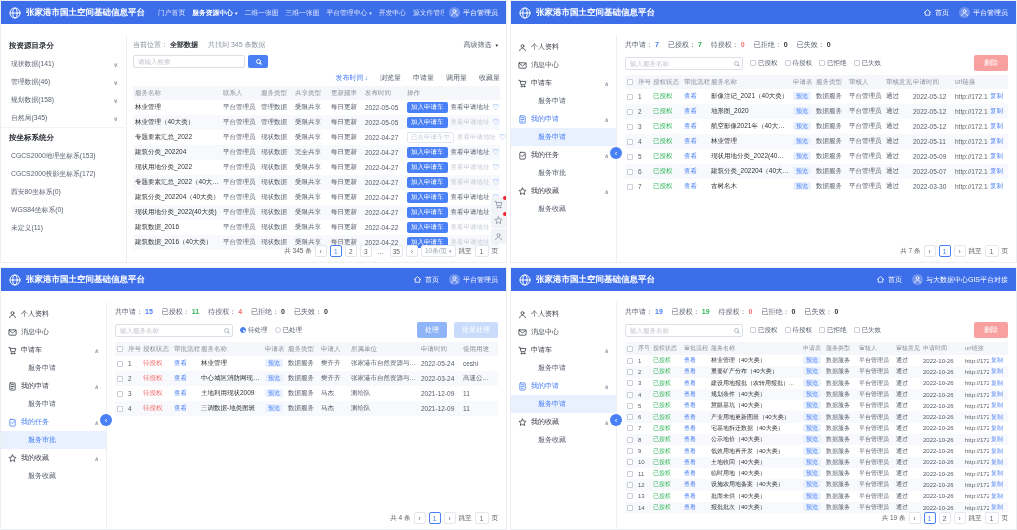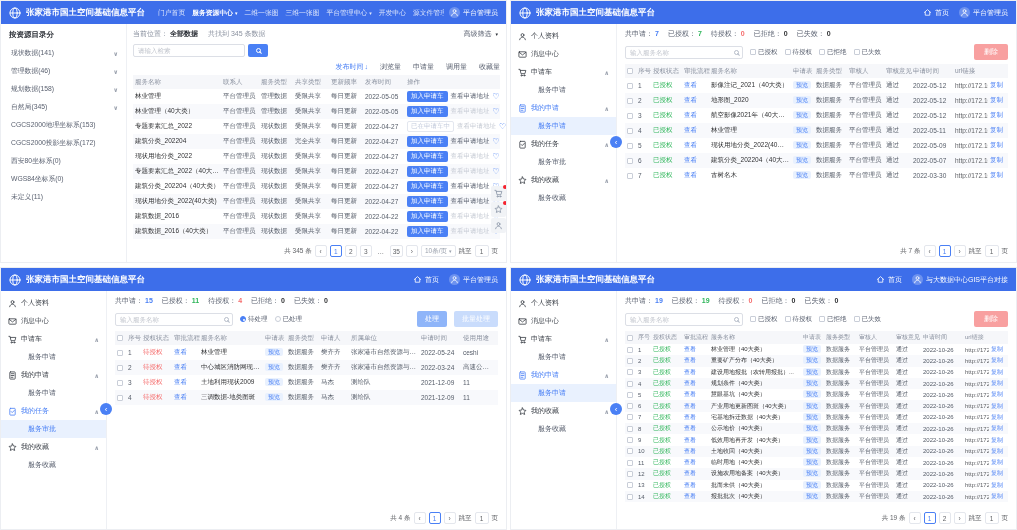--- a/index.html
+++ b/index.html
@@ -14,21 +14,21 @@
   .logo{width:12px;height:12px;flex:none;display:flex;}
   .h-title{font-size:8.5px;font-weight:700;white-space:nowrap;}
   .nav{display:flex;align-items:center;gap:7px;margin-left:8px;font-size:6.8px;color:rgba(255,255,255,.82);overflow:hidden;}
   .nav-i{display:flex;align-items:center;gap:2px;white-space:nowrap;cursor:pointer;}
   .nav-i.active{color:#fff;font-weight:700;}
   .caret{font-size:5px;}
   .h-right{margin-left:auto;display:flex;align-items:center;gap:10px;font-size:7px;white-space:nowrap;}
   .h-user,.h-home{display:flex;align-items:center;gap:3px;}
   .av{width:11px;height:11px;border-radius:50%;background:rgba(255,255,255,.25);display:flex;align-items:center;justify-content:center;}
   
-  .bd{flex:1;display:flex;min-height:0;}
+  .bd{flex:1;display:flex;min-height:0;margin-top:11px;}
   
   .side-tl{width:126px;flex:none;border-right:1px solid #EEF0F4;padding-top:1px;}
   .sec-h{font-weight:700;font-size:7.5px;color:#2b2f36;padding:5px 8px 4px;border-top:1px solid #F2F3F7;}
   .sec-h:first-child{border-top:none;}
   .sec-i{display:flex;align-items:center;font-size:6.8px;color:#5a6170;padding:4px 8px 4px 10px;cursor:pointer;}
   .sec-i .chev{margin-left:auto;color:#9aa1ad;font-size:6px;}
   
   .side{width:106px;flex:none;border-right:1px solid #EEF0F4;position:relative;padding-top:3px;}
   .m-item{display:flex;align-items:center;gap:4px;height:18px;padding:0 7px;font-size:7px;color:#3a3f47;cursor:pointer;}
   .m-item svg{flex:none;}
@@ -173,20 +173,21 @@
             <b class="chev">∨</b>
           </div>
         <div class="sec-i">
             <i>规划数据(158)</i>
             <b class="chev">∨</b>
           </div>
         <div class="sec-i">
             <i>自然局(345)</i>
             <b class="chev">∨</b>
           </div>
+        <div class="sec-h">按坐标系统分</div>
         <div class="sec-i">
             <i>CGCS2000地理坐标系(153)</i>
           </div>
         <div class="sec-i">
             <i>CGCS2000投影坐标系(172)</i>
           </div>
         <div class="sec-i">
             <i>西安80坐标系(0)</i>
           </div>
         <div class="sec-i">

